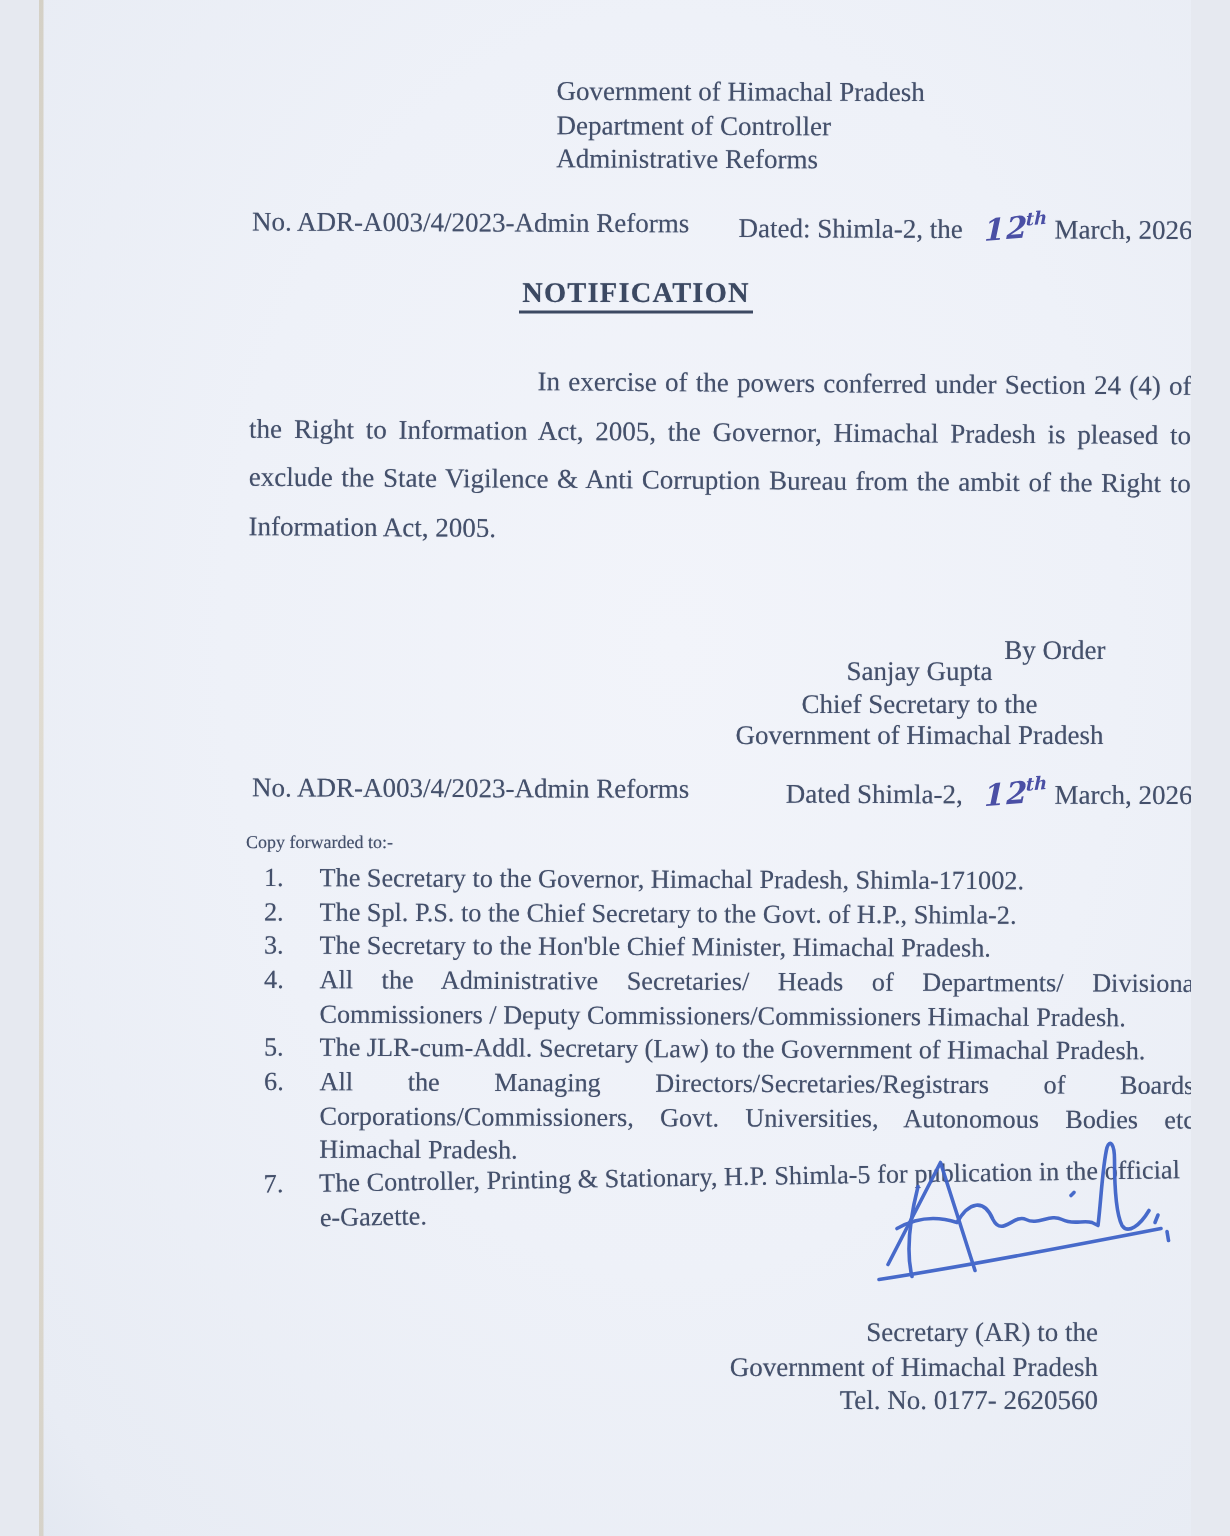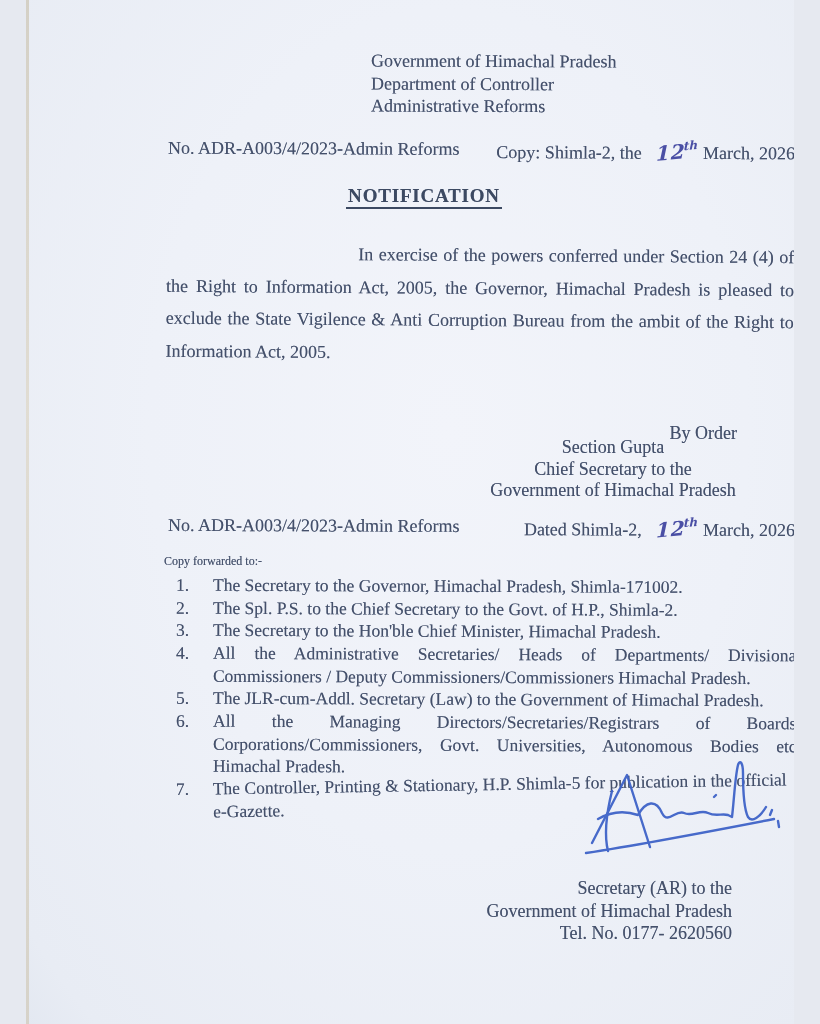--- a/index.html
+++ b/index.html
@@ -61,36 +61,36 @@
 
   <div class="header-block">
     <div>Government of Himachal Pradesh</div>
     <div>Department of Controller</div>
     <div>Administrative Reforms</div>
   </div>
 
   <div class="ref-line ref1">
     <span>No. ADR-A003/4/2023-Admin Reforms</span>
     <span class="dated-group">
-      <span>Copy: Shimla-2,  the</span>
+      <span>Dated: Shimla-2,  the</span>
       <span class="hw"><span>12</span><sup>th</sup></span>
       <span>March, 2026</span>
     </span>
   </div>
 
   <div class="title-row">
     <span>NOTIFICATION</span>
   </div>
 
   <p class="para">In exercise of the powers conferred under Section 24 (4) of the Right to Information Act, 2005, the Governor, Himachal Pradesh is pleased to exclude the State Vigilence &amp; Anti Corruption Bureau from the ambit of the Right to Information Act, 2005.</p>
 
   <div class="by-order">By Order</div>
 
   <div class="signatory">
-    <div>Section Gupta</div>
+    <div>Sanjay Gupta</div>
     <div>Chief  Secretary to the</div>
     <div>Government of Himachal Pradesh</div>
   </div>
 
   <div class="ref-line ref2">
     <span>No. ADR-A003/4/2023-Admin Reforms</span>
     <span class="dated-group">
       <span>Dated Shimla-2,</span>
       <span class="hw"><span>12</span><sup>th</sup></span>
       <span>March, 2026</span>

